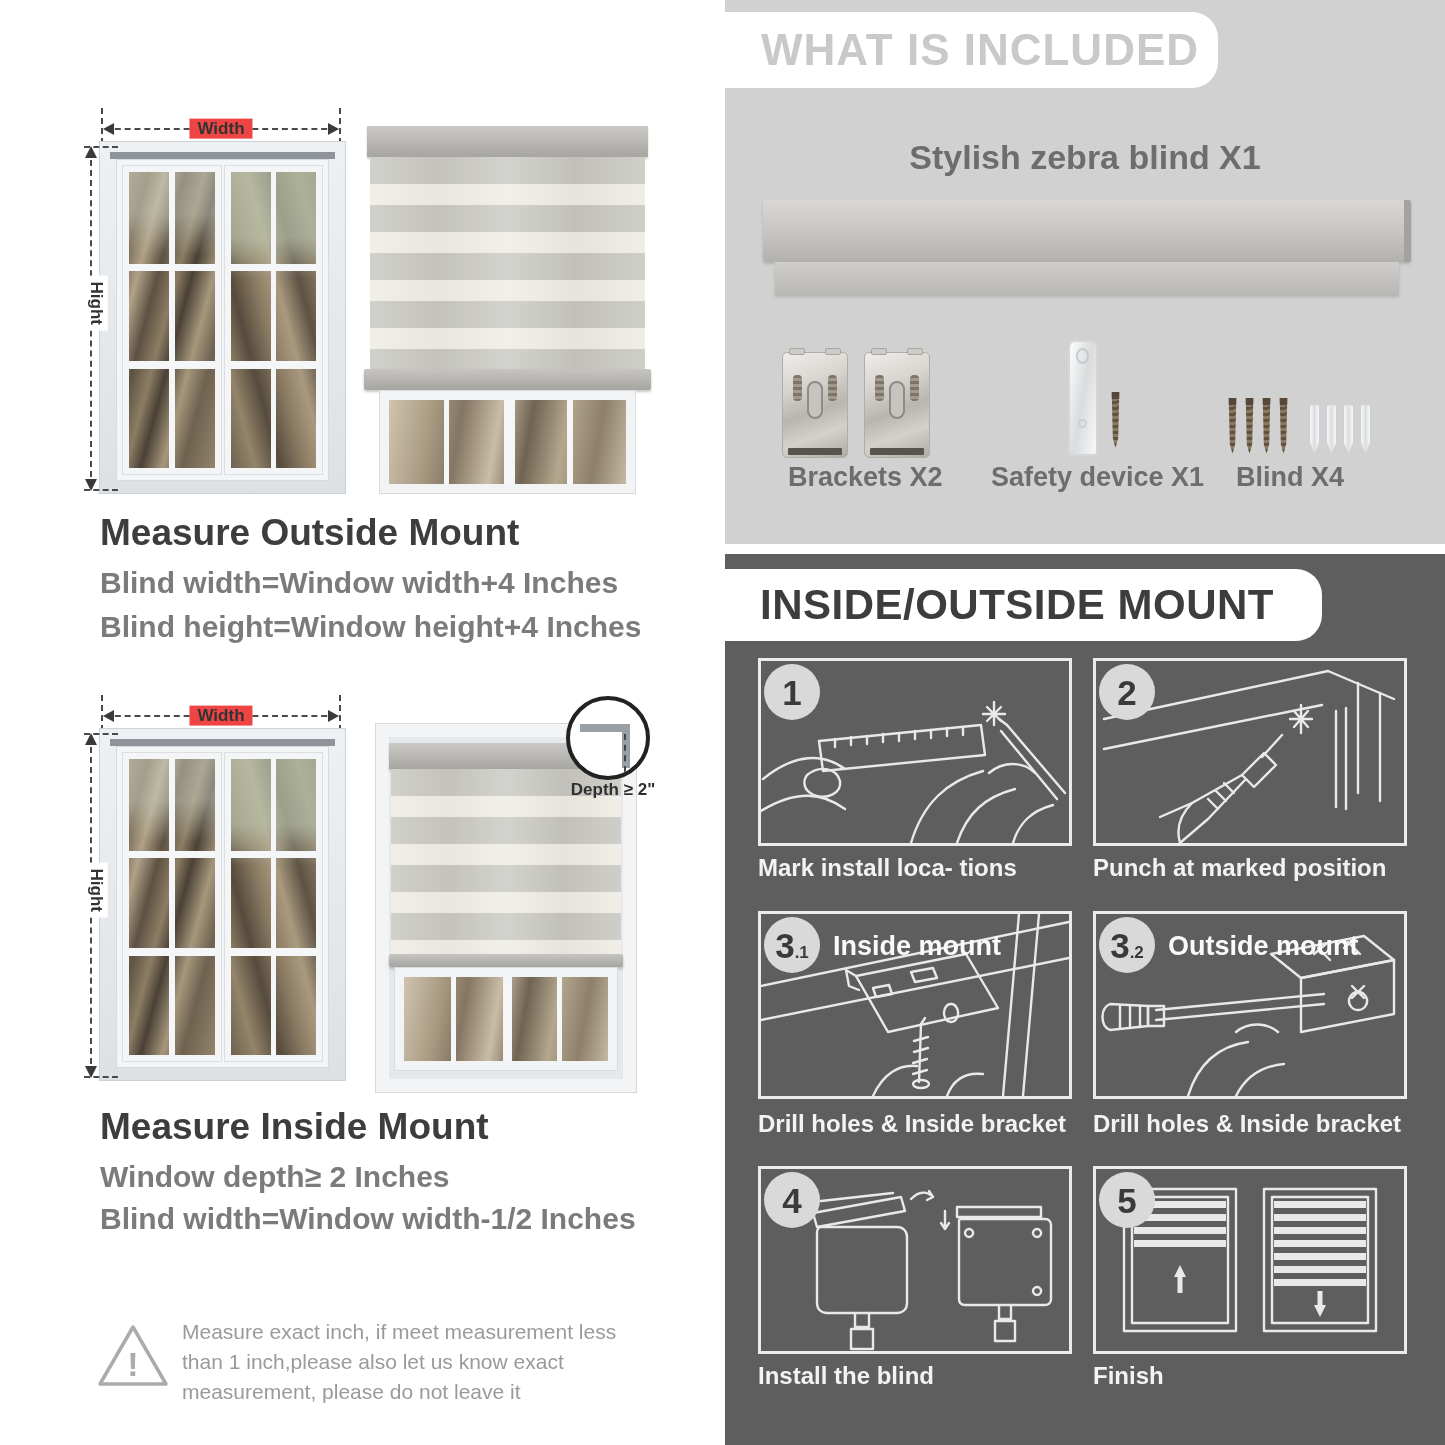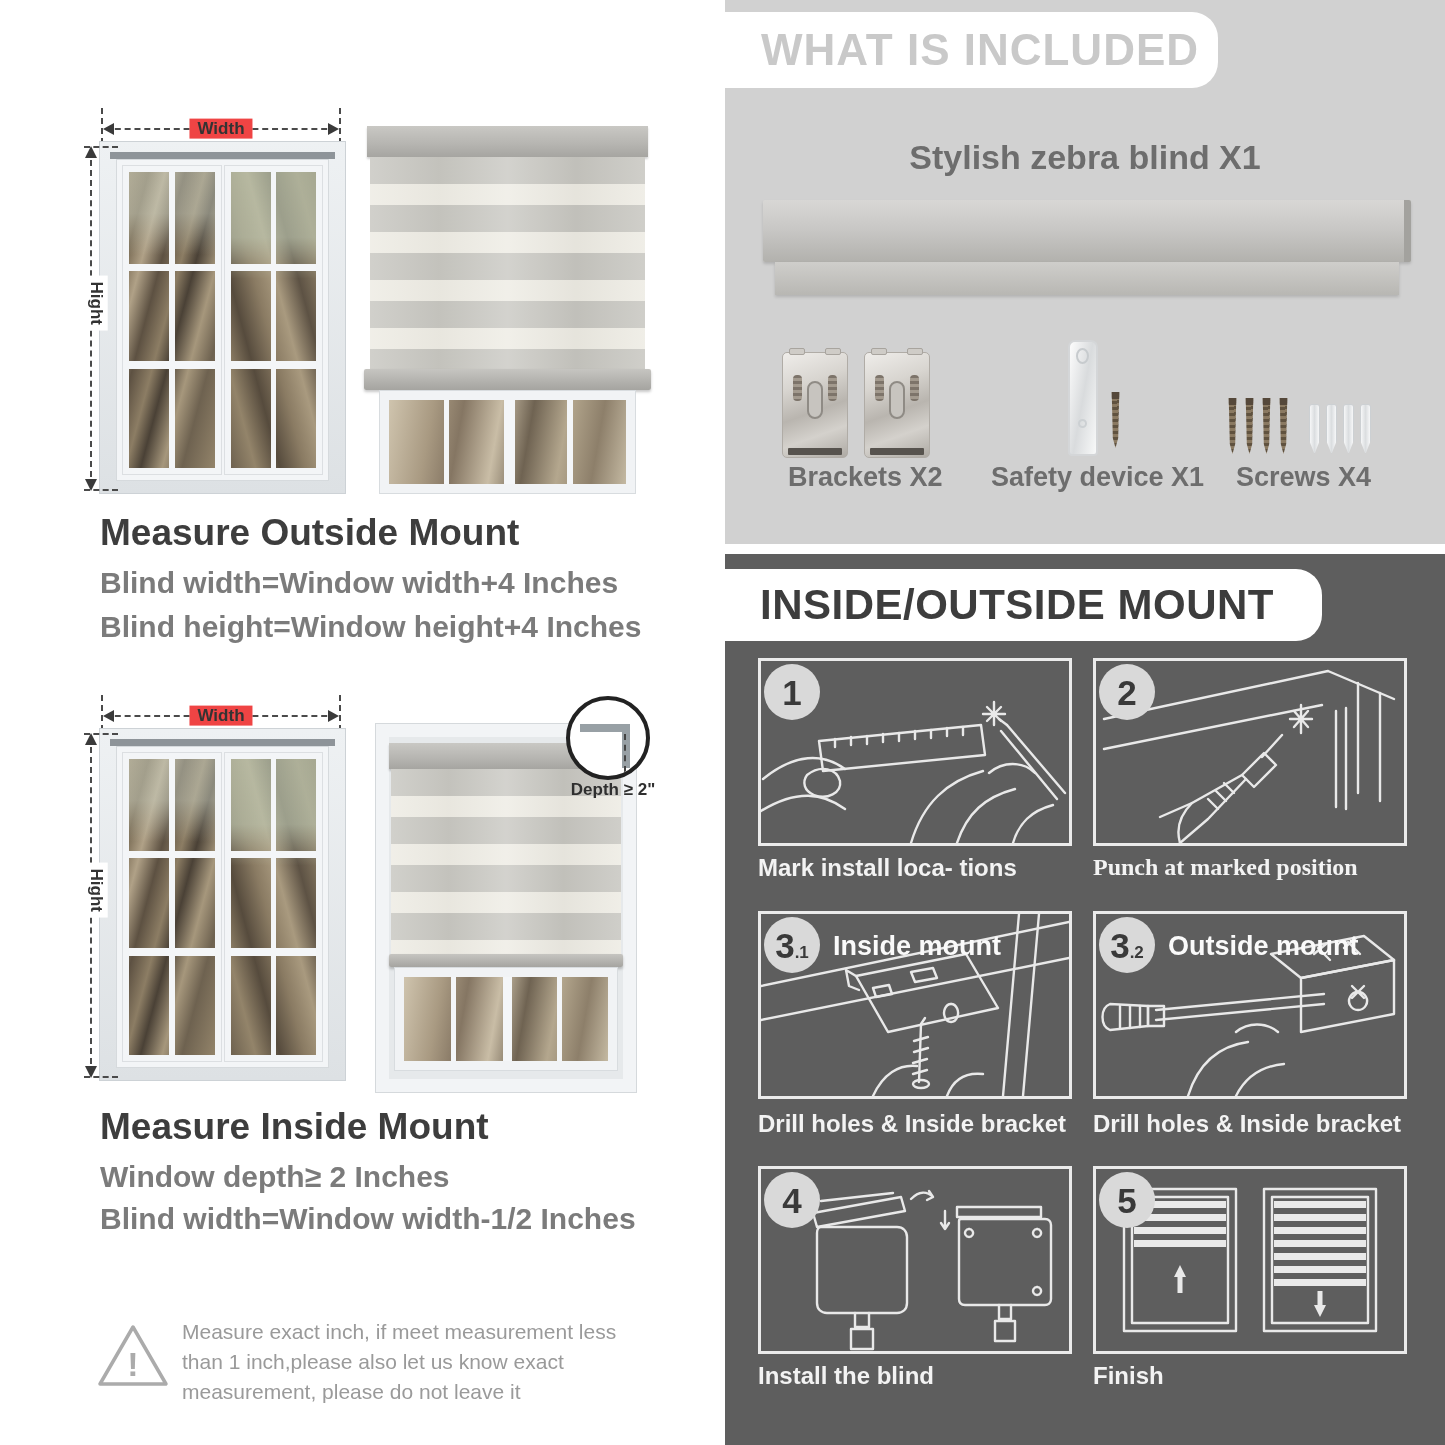--- a/index.html
+++ b/index.html
@@ -264,21 +264,21 @@
     <div class="screw" style="left:520px;top:398px;"></div>
     <div class="screw" style="left:537px;top:398px;"></div>
     <div class="screw" style="left:554px;top:398px;"></div>
     <div class="anchor" style="left:584px;top:404px;"></div>
     <div class="anchor" style="left:601px;top:404px;"></div>
     <div class="anchor" style="left:618px;top:404px;"></div>
     <div class="anchor" style="left:635px;top:404px;"></div>
 
     <div class="abs item-lbl" style="left:63px;top:462px;">Brackets X2</div>
     <div class="abs item-lbl" style="left:266px;top:462px;">Safety device X1</div>
-    <div class="abs item-lbl" style="left:511px;top:462px;">Screws X4</div>
+    <div class="abs item-lbl" style="left:511px;top:462px;">Blind X4</div>
   </div>
 
   <div class="abs dark">
     <div class="abs hdr-white">INSIDE/OUTSIDE MOUNT</div>
 
     <div class="abs panel" style="left:33px;top:104px;">
       <div class="art">
         <svg viewBox="0 0 308 182">
           <g class="lineart">
             <path d="M2,118 C34,92 62,92 84,108"></path>
@@ -318,21 +318,21 @@
             <path d="M96,142 C84,154 80,168 84,182"></path>
             <path d="M112,138 L122,148 M120,130 L130,140 M128,122 L138,132"></path>
           </g>
         </svg>
       </div>
       <div class="badge">
         <span class="n">2</span>
           <span class="s"></span>
       </div>
     </div>
-    <div class="caption" style="left:368px;top:300px;font-family:Liberation Serif, serif;">Punch at  marked position</div>
+    <div class="caption" style="left:368px;top:300px;">Punch at  marked position</div>
 
     <div class="abs panel" style="left:33px;top:357px;">
       <div class="art">
         <svg viewBox="0 0 308 182">
           <g class="lineart">
             <path d="M0,72 L308,8 M0,106 L308,44"></path>
             <path d="M258,0 L242,182 M278,0 L262,182"></path>
             <path d="M95,62 L205,40 L237,94 L127,118 Z"></path>
             <path d="M150,58 L172,54 L176,64 L154,68 Z"></path>
             <path d="M112,74 L128,71 L131,80 L115,83 Z"></path>

